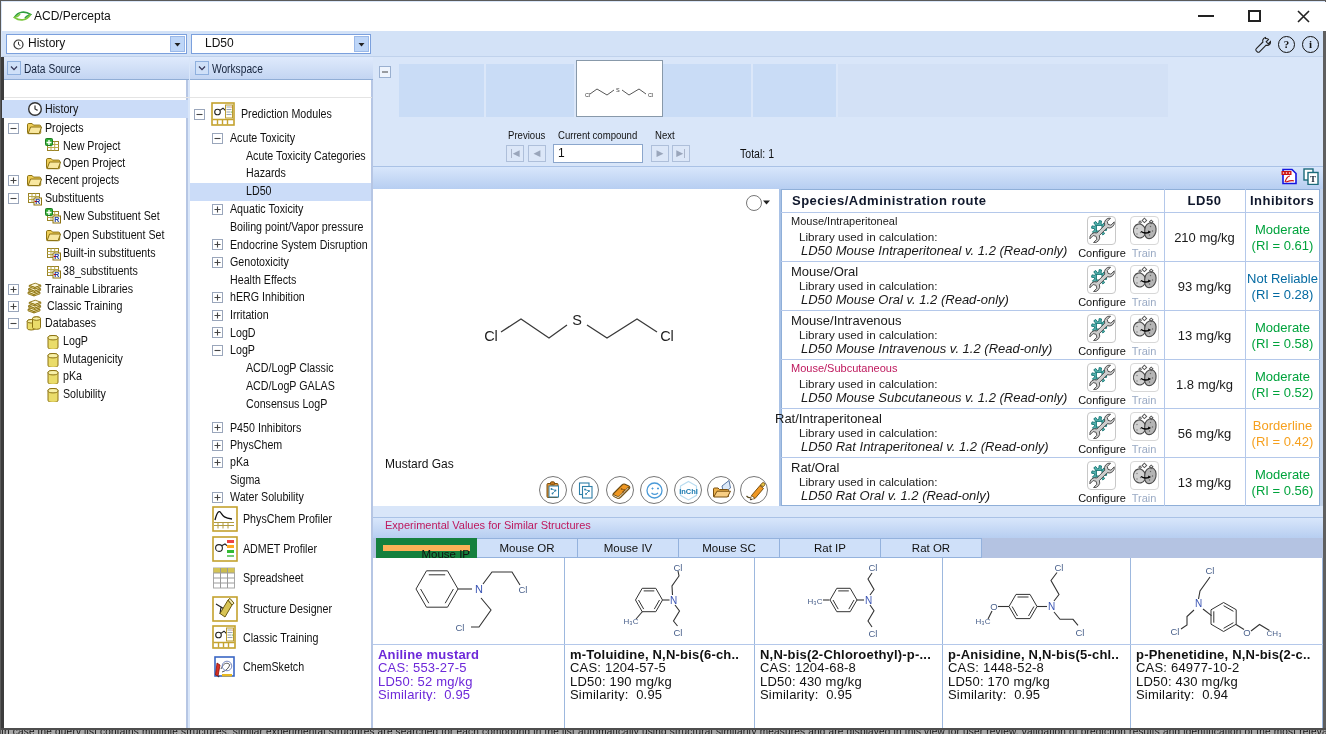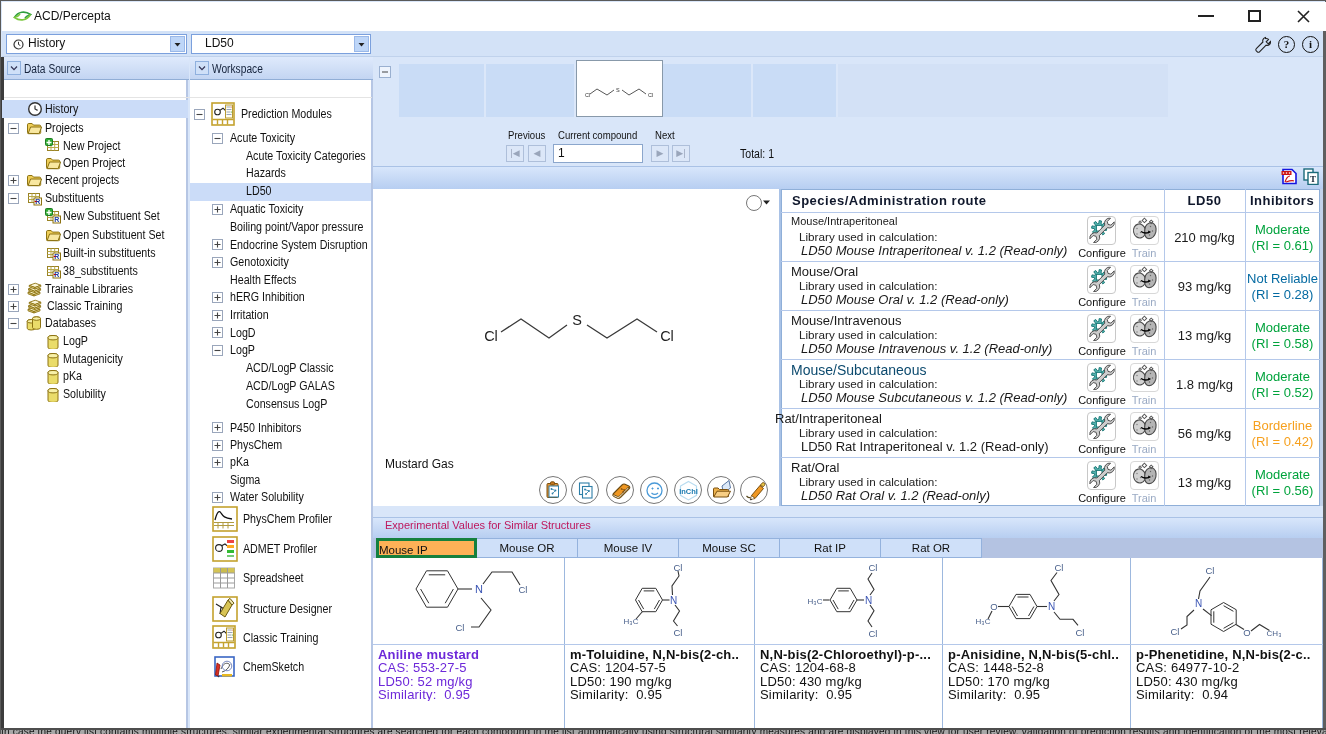--- a/index.html
+++ b/index.html
@@ -637,21 +637,21 @@
         <circle cx="18.5" cy="18" r="0.7" fill="#666"></circle>
         <rect x="11.8" y="1.8" width="3.2" height="3.2" fill="none" stroke="#555" transform="rotate(45 13.4 3.4)"></rect>
         <rect x="19" y="3.6" width="2.4" height="2.4" fill="none" stroke="#555" transform="rotate(45 20.2 4.8)"></rect>
         <rect x="8.2" y="4.4" width="1.8" height="1.8" fill="none" stroke="#666" transform="rotate(45 9.1 5.3)"></rect>
       </svg>
     </div>
     <div class="r" style="left:1143px;top:344px;font-size:11px;color:#9aaac4;transform:translateX(-50%)">Train</div>
     <div class="r" style="left:1163px;top:327px;width:81px;text-align:center;font-size:13px;color:#1a1a1a">13 mg/kg</div>
     <div class="r" style="left:1245px;top:319px;width:73px;text-align:center;font-size:13px;line-height:15.6px;color:#00a33c">Moderate<br>(RI = 0.58)</div>
     <div class="r" style="left:780px;top:358px;width:539px;height:1px;background:#b4c8ea"></div>
-    <div class="r" style="left:790px;top:361px;font-size:14px;color:#0c4a6e">Mouse/Subcutaneous</div>
+    <div class="r" style="left:790px;top:361px;font-size:11px;color:#be185d">Mouse/Subcutaneous</div>
     <div class="r" style="left:798px;top:375.5px;font-size:11.7px;color:#222">Library used in calculation:</div>
     <div class="r" style="left:800px;top:388.5px;font-size:13px;font-style:italic;color:#1a1a1a">LD50 Mouse Subcutaneous v. 1.2 (Read-only)</div>
     <div class="r" style="left:1086px;top:362px;width:29px;height:29px;border:1px solid #c8c8c8;border-radius:4px;background:#fff;box-sizing:border-box">
       <svg width="27" height="27" viewBox="0 0 27 27" style="">
         <g transform="translate(3,3)">
           <polygon points="8.2,0.6 10.5,1.0 10.0,3.8 11.3,4.5 13.6,2.8 14.9,4.7 12.6,6.4 13.0,7.8 15.8,8.2 15.4,10.5 12.6,10.0 11.9,11.3 13.6,13.6 11.7,14.9 10.0,12.6 8.6,13.0 8.2,15.8 5.9,15.4 6.4,12.6 5.1,11.9 2.8,13.6 1.5,11.7 3.8,10.0 3.4,8.6 0.6,8.2 1.0,5.9 3.8,6.4 4.5,5.1 2.8,2.8 4.7,1.5 6.4,3.8 7.8,3.4" fill="#55b4b0" stroke="#1d7a78" stroke-width="1"></polygon>
           <rect x="5.4" y="5.4" width="5.6" height="5.6" fill="#fff" stroke="#1d7a78"></rect>
         </g>
         <path d="M25.5 4.5l-3.4 3.4-3-.8-.8-3L21.7.7a5.4 5.4 0 0 0-6 7.2L7.6 16a5.4 5.4 0 0 0-7.2 6l3.4-3.4 3 .8.8 3-3.4 3.4a5.4 5.4 0 0 0 6-7.2l8.1-8.1a5.4 5.4 0 0 0 7.2-6z" fill="#cdcdcd" stroke="#4e4e4e" stroke-width="1" transform="translate(1.5,0.5) scale(0.97)"></path>
       </svg>
@@ -673,21 +673,21 @@
         <rect x="19" y="3.6" width="2.4" height="2.4" fill="none" stroke="#555" transform="rotate(45 20.2 4.8)"></rect>
         <rect x="8.2" y="4.4" width="1.8" height="1.8" fill="none" stroke="#666" transform="rotate(45 9.1 5.3)"></rect>
       </svg>
     </div>
     <div class="r" style="left:1143px;top:393px;font-size:11px;color:#9aaac4;transform:translateX(-50%)">Train</div>
     <div class="r" style="left:1163px;top:376px;width:81px;text-align:center;font-size:13px;color:#1a1a1a">1.8 mg/kg</div>
     <div class="r" style="left:1245px;top:368px;width:73px;text-align:center;font-size:13px;line-height:15.6px;color:#00a33c">Moderate<br>(RI = 0.52)</div>
     <div class="r" style="left:780px;top:407px;width:539px;height:1px;background:#b4c8ea"></div>
     <div class="r" style="left:774px;top:410px;font-size:13px;color:#1a1a1a">Rat/Intraperitoneal</div>
     <div class="r" style="left:798px;top:424.5px;font-size:11.7px;color:#222">Library used in calculation:</div>
-    <div class="r" style="left:800px;top:437.5px;font-size:13px;color:#1a1a1a">LD50 Rat Intraperitoneal v. 1.2 (Read-only)</div>
+    <div class="r" style="left:800px;top:437.5px;font-size:13px;font-style:italic;color:#1a1a1a">LD50 Rat Intraperitoneal v. 1.2 (Read-only)</div>
     <div class="r" style="left:1086px;top:411px;width:29px;height:29px;border:1px solid #c8c8c8;border-radius:4px;background:#fff;box-sizing:border-box">
       <svg width="27" height="27" viewBox="0 0 27 27" style="">
         <g transform="translate(3,3)">
           <polygon points="8.2,0.6 10.5,1.0 10.0,3.8 11.3,4.5 13.6,2.8 14.9,4.7 12.6,6.4 13.0,7.8 15.8,8.2 15.4,10.5 12.6,10.0 11.9,11.3 13.6,13.6 11.7,14.9 10.0,12.6 8.6,13.0 8.2,15.8 5.9,15.4 6.4,12.6 5.1,11.9 2.8,13.6 1.5,11.7 3.8,10.0 3.4,8.6 0.6,8.2 1.0,5.9 3.8,6.4 4.5,5.1 2.8,2.8 4.7,1.5 6.4,3.8 7.8,3.4" fill="#55b4b0" stroke="#1d7a78" stroke-width="1"></polygon>
           <rect x="5.4" y="5.4" width="5.6" height="5.6" fill="#fff" stroke="#1d7a78"></rect>
         </g>
         <path d="M25.5 4.5l-3.4 3.4-3-.8-.8-3L21.7.7a5.4 5.4 0 0 0-6 7.2L7.6 16a5.4 5.4 0 0 0-7.2 6l3.4-3.4 3 .8.8 3-3.4 3.4a5.4 5.4 0 0 0 6-7.2l8.1-8.1a5.4 5.4 0 0 0 7.2-6z" fill="#cdcdcd" stroke="#4e4e4e" stroke-width="1" transform="translate(1.5,0.5) scale(0.97)"></path>
       </svg>
     </div>
     <div class="r" style="left:1101px;top:442px;font-size:11px;color:#111;transform:translateX(-50%)">Configure</div>
@@ -743,21 +743,21 @@
       </svg>
     </div>
     <div class="r" style="left:1143px;top:491px;font-size:11px;color:#9aaac4;transform:translateX(-50%)">Train</div>
     <div class="r" style="left:1163px;top:474px;width:81px;text-align:center;font-size:13px;color:#1a1a1a">13 mg/kg</div>
     <div class="r" style="left:1245px;top:466px;width:73px;text-align:center;font-size:13px;line-height:15.6px;color:#00a33c">Moderate<br>(RI = 0.56)</div>
     <div class="r" style="left:1319px;top:188px;width:4px;height:317px;background:#c2d2ea"></div>
     <div class="r" style="left:1322px;top:30px;width:4px;height:704px;background:#5f5f5f"></div>
     <div class="r" style="left:372px;top:516px;width:950px;height:21px;background:linear-gradient(#d8e6fb,#b7cef1);border-top:1px solid #aac2e6;box-sizing:border-box"></div>
     <div class="r" style="left:384px;top:518px;font-size:11px;color:#be185d">Experimental Values for Similar Structures</div>
     <div class="r" style="left:372px;top:537px;width:950px;height:20px;background:#b4c3e2"></div>
-    <div class="r" style="left:375px;top:537px;width:101px;height:20px;background:#fdb157;border:3px solid #15803d;box-sizing:border-box;text-align:left;font-size:11.5px;line-height:19px;color:#111">Mouse IP</div>
+    <div class="r" style="left:375px;top:537px;width:101px;height:20px;background:#fdb157;border:7px solid #15803d;box-sizing:border-box;text-align:right;font-size:11.5px;line-height:19px;color:#111">Mouse IP</div>
     <div class="r" style="left:476px;top:537px;width:101px;height:20px;background:#cfe0f9;border:1px solid #94b2dd;border-left:none;box-sizing:border-box;text-align:center;font-size:11.5px;line-height:19px;color:#111">Mouse OR</div>
     <div class="r" style="left:577px;top:537px;width:101px;height:20px;background:#cfe0f9;border:1px solid #94b2dd;border-left:none;box-sizing:border-box;text-align:center;font-size:11.5px;line-height:19px;color:#111">Mouse IV</div>
     <div class="r" style="left:678px;top:537px;width:101px;height:20px;background:#cfe0f9;border:1px solid #94b2dd;border-left:none;box-sizing:border-box;text-align:center;font-size:11.5px;line-height:19px;color:#111">Mouse SC</div>
     <div class="r" style="left:779px;top:537px;width:101px;height:20px;background:#cfe0f9;border:1px solid #94b2dd;border-left:none;box-sizing:border-box;text-align:center;font-size:11.5px;line-height:19px;color:#111">Rat IP</div>
     <div class="r" style="left:880px;top:537px;width:101px;height:20px;background:#cfe0f9;border:1px solid #94b2dd;border-left:none;box-sizing:border-box;text-align:center;font-size:11.5px;line-height:19px;color:#111">Rat OR</div>
     <div class="r" style="left:372px;top:557px;width:950px;height:170px;background:#fff"></div>
     <div class="r" style="left:563px;top:557px;width:1px;height:170px;background:#9db8de"></div>
     <div class="r" style="left:372px;top:557px">
       <svg width="192" height="86" viewBox="0 0 192 86" style="">
         <polygon points="85.0,31.0 74.5,49.2 53.5,49.2 43.0,31.0 53.5,12.8 74.5,12.8" fill="none" stroke="#333" stroke-width="1"></polygon>
@@ -783,21 +783,21 @@
         <text x="66" y="66" font-size="8" fill="#4a618c" text-anchor="middle" font-family="Liberation Sans">H₃C</text>
         <path d="M71 61l6.5-7.5" fill="none" stroke="#333" stroke-width="1.1"></path>
         <path d="M97.5 42h7" fill="none" stroke="#333" stroke-width="1.1"></path>
         <text x="108.5" y="46" font-size="10" fill="#3b55b4" text-anchor="middle" font-family="Liberation Sans">N</text>
         <path d="M107.5 37l-0.5-9 7-10 -1-5" fill="none" stroke="#333" stroke-width="1.1"></path>
         <text x="113" y="13" font-size="9.5" fill="#4a618c" text-anchor="middle" font-family="Liberation Sans">Cl</text>
         <path d="M110 47l4.5 6-6 10 4 5" fill="none" stroke="#333" stroke-width="1.1"></path>
         <text x="113" y="78" font-size="9.5" fill="#4a618c" text-anchor="middle" font-family="Liberation Sans">Cl</text>
       </svg>
     </div>
-    <div class="r" style="left:569px;top:647px;font-size:13px;letter-spacing:0.2px;line-height:13.3px;color:#111;white-space:nowrap;overflow:hidden;width:182px"><b>m-Toluidine, N,N-bis(2-ch..</b><br>CAS: 1204-57-5<br>LD50: 190 mg/kg<br>Similarity:&nbsp; 0.95</div>
+    <div class="r" style="left:569px;top:647px;font-size:13px;letter-spacing:0.2px;line-height:13.3px;color:#111;white-space:nowrap;overflow:hidden;width:182px"><b>m-Toluidine, N,N-bis(6-ch..</b><br>CAS: 1204-57-5<br>LD50: 190 mg/kg<br>Similarity:&nbsp; 0.95</div>
     <div class="r" style="left:941px;top:557px;width:1px;height:170px;background:#9db8de"></div>
     <div class="r" style="left:754px;top:557px">
       <svg width="188" height="86" viewBox="0 0 188 86" style="">
         <polygon points="102.0,42.0 95.2,53.7 81.8,53.7 75.0,42.0 81.8,30.3 95.2,30.3" fill="none" stroke="#333" stroke-width="1"></polygon>
         <line x1="99.0" y1="42.0" x2="93.8" y2="51.1" stroke="#333" stroke-width="1"></line>
         <line x1="83.2" y1="51.1" x2="78.0" y2="42.0" stroke="#333" stroke-width="1"></line>
         <line x1="83.2" y1="32.9" x2="93.8" y2="32.9" stroke="#333" stroke-width="1"></line>
         <text x="60" y="46" font-size="8" fill="#4a618c" text-anchor="middle" font-family="Liberation Sans">H₃C</text>
         <path d="M68 42h6.5" fill="none" stroke="#333" stroke-width="1.1"></path>
         <path d="M102 42h7" fill="none" stroke="#333" stroke-width="1.1"></path>

